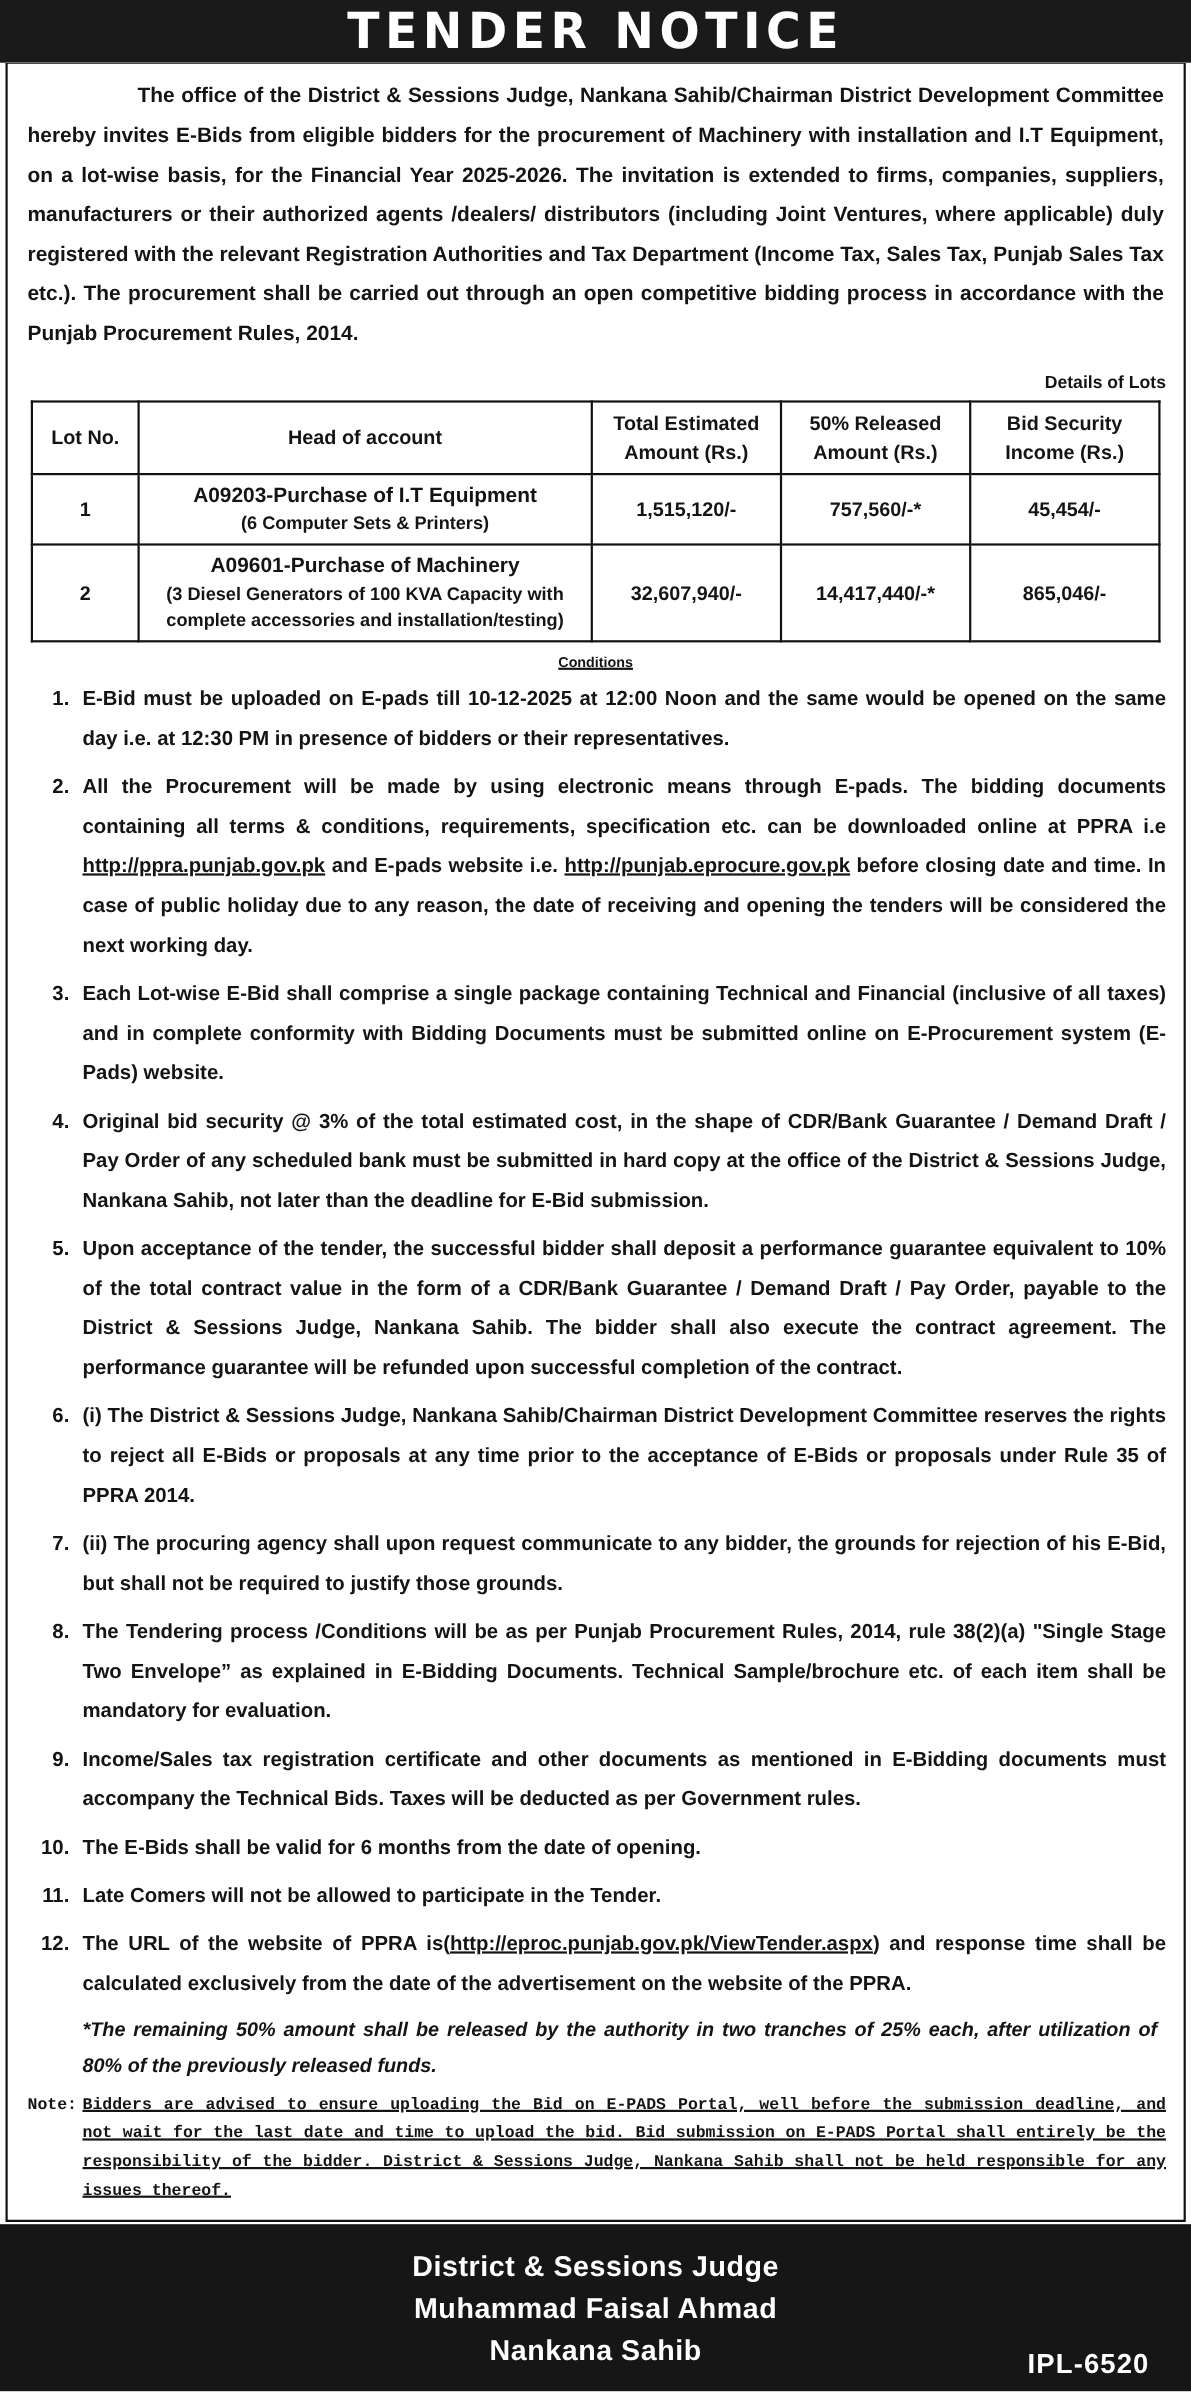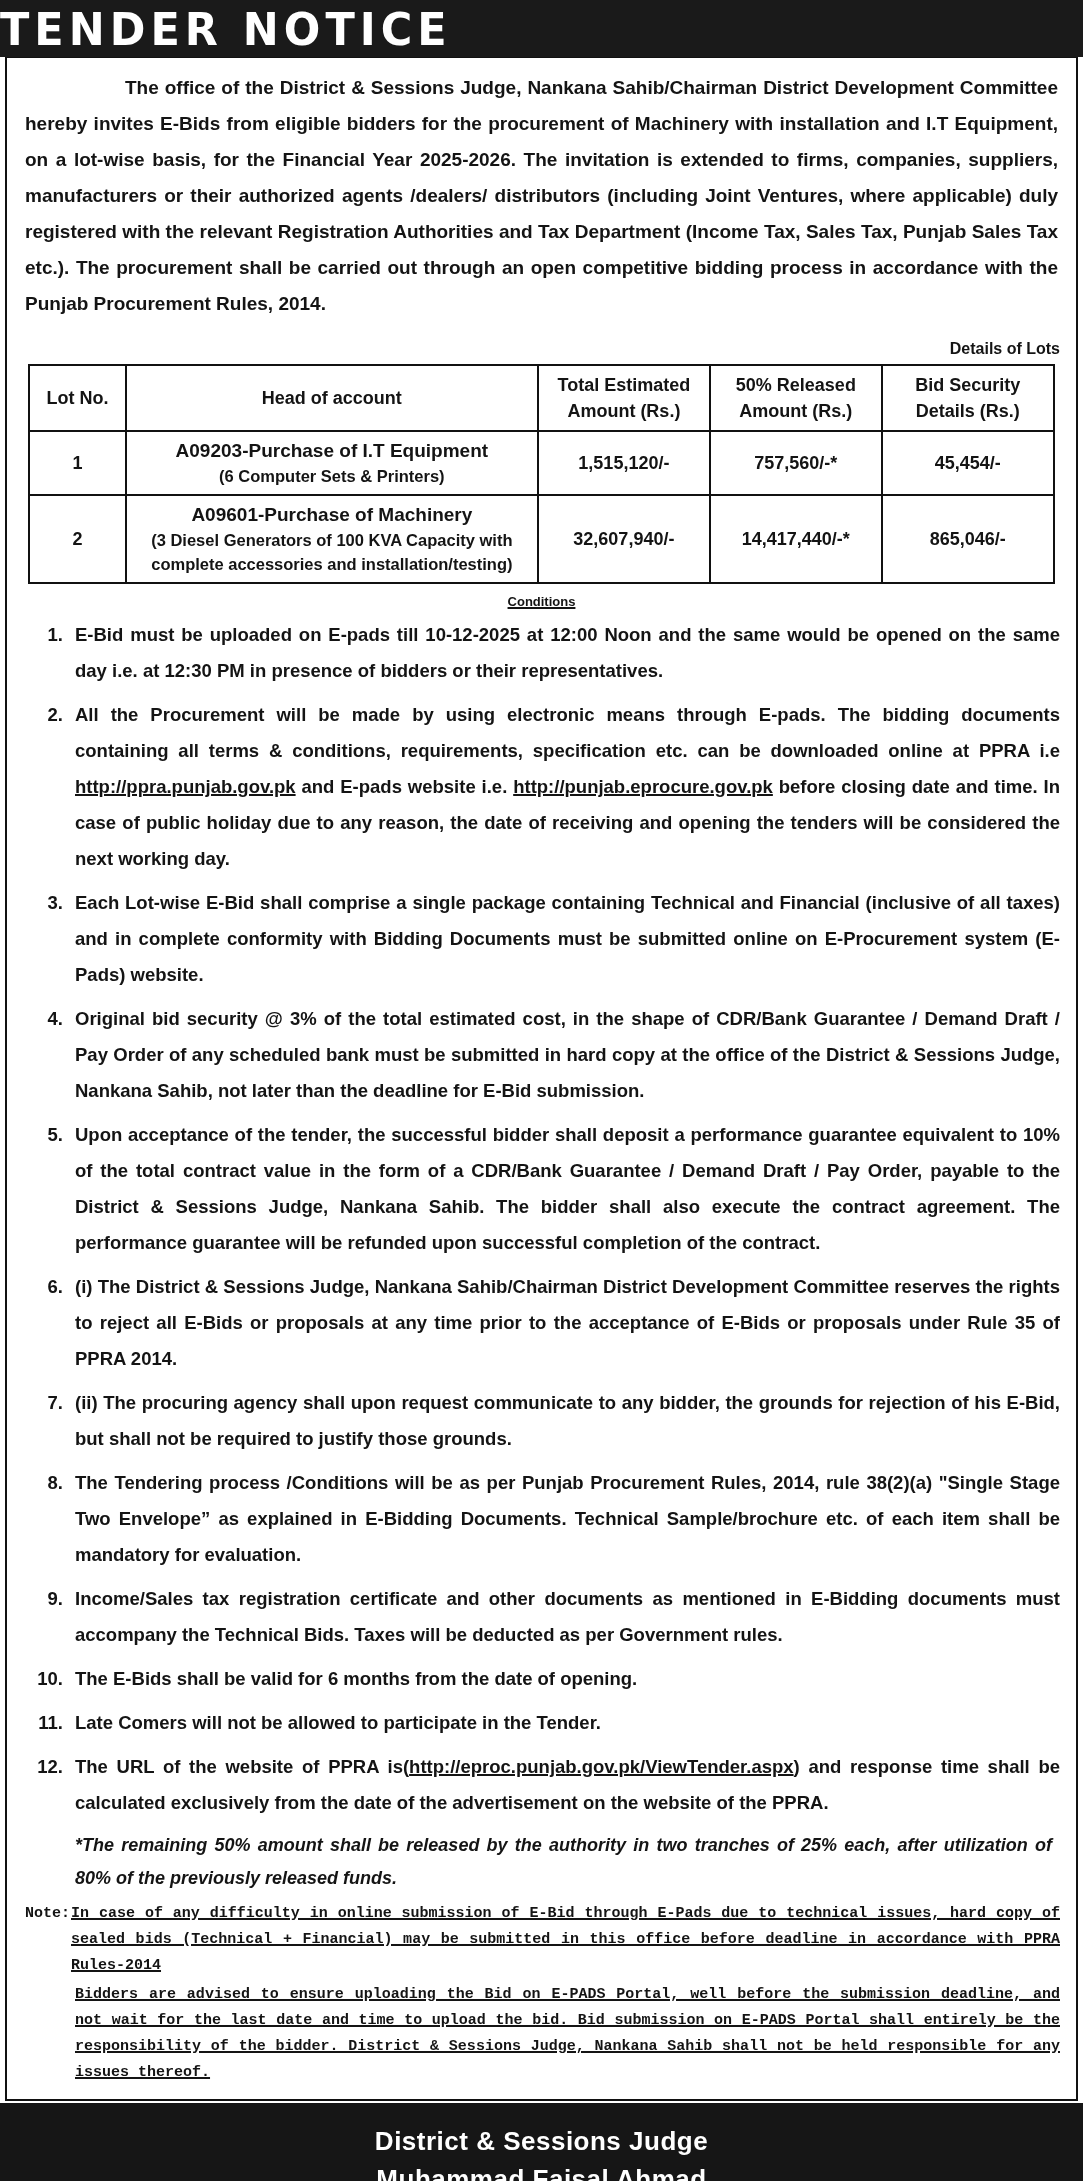--- a/index.html
+++ b/index.html
@@ -6,21 +6,21 @@
   body{
     width:1083px;
     font-family:"Liberation Sans", sans-serif;
     color:#141414;
     -webkit-font-smoothing:antialiased;
   }
   
   .banner{
     background:#1a1a1a;
     height:57px;
-    display:flex;align-items:center;
+    display:flex;align-items:center;justify-content:center;
   }
   .banner .title{
     color:#ffffff;
     font-size:43px;
     font-weight:700;
     letter-spacing:5px;
     font-family:"DejaVu Sans", sans-serif;
     transform:scaleY(1.05);
   }
   
@@ -172,21 +172,21 @@
 
   <div class="lots-heading">Details of Lots</div>
 
   <table class="lots">
     <thead>
       <tr>
         <th class="col-lot">Lot No.</th>
         <th class="col-head">Head of account</th>
         <th class="col-amt">Total Estimated Amount (Rs.)</th>
         <th class="col-amt">50% Released Amount (Rs.)</th>
-        <th class="col-amt">Bid Security Details (Rs.)</th>
+        <th class="col-amt">Bid Security Income (Rs.)</th>
       </tr>
     </thead>
     <tbody id="lots-tbody">
         <tr>
           <td class="lot-no">1</td>
           <td class="head-cell">
             <div class="head-title">A09203-Purchase of I.T Equipment</div>
             <div class="head-detail">(6 Computer Sets &amp; Printers)</div>
           </td>
           <td class="amt">1,515,120/-</td>
@@ -257,21 +257,20 @@
         <span class="num">12.</span>
         <span class="txt"><span>The URL of the website of PPRA is(</span><span class="seg-u">http://eproc.punjab.gov.pk/ViewTender.aspx</span><span>) and response time shall be calculated exclusively from the date of the advertisement on the website of the PPRA.</span></span>
       </div>
     </div>
 
   <p class="star-note">*The remaining 50% amount shall be released by the authority in two tranches of 25% each, after utilization of 80% of the previously released funds.</p>
 
   <div class="note-block">
     <span class="note-label">Note:</span>
     <div class="note-texts" id="note-texts">
-        <div class="note-para">In case of any difficulty in online submission of E-Bid through E-Pads due to technical issues, hard copy of sealed bids (Technical + Financial) may be submitted in this office before deadline in accordance with PPRA Rules-2014</div>
         <div class="note-para second">Bidders are advised to ensure uploading the Bid on E-PADS Portal, well before the submission deadline, and not wait for the last date and time to upload the bid. Bid submission on E-PADS Portal shall entirely be the responsibility of the bidder. District &amp; Sessions Judge, Nankana Sahib shall not be held responsible for any issues thereof.</div>
       </div>
   </div>
 
 </div>
 
 <div class="footer">
   <span class="f-line">District &amp; Sessions Judge</span>
   <span class="f-line">Muhammad Faisal Ahmad</span>
   <span class="f-line">Nankana Sahib</span>

